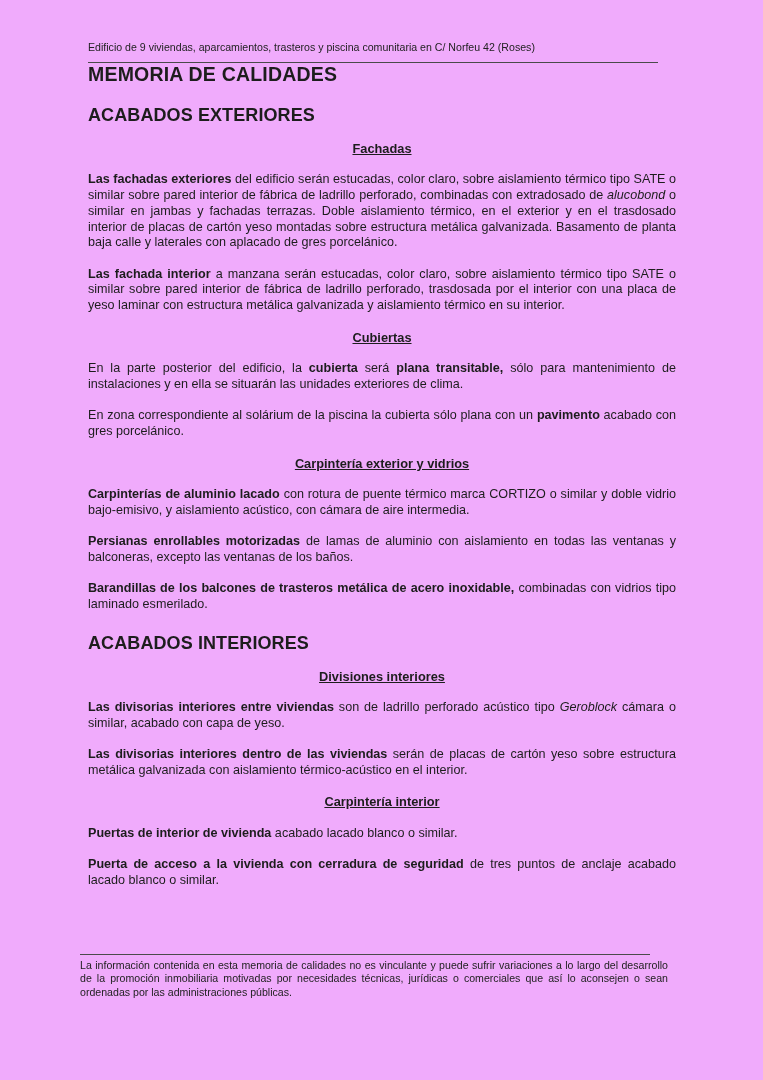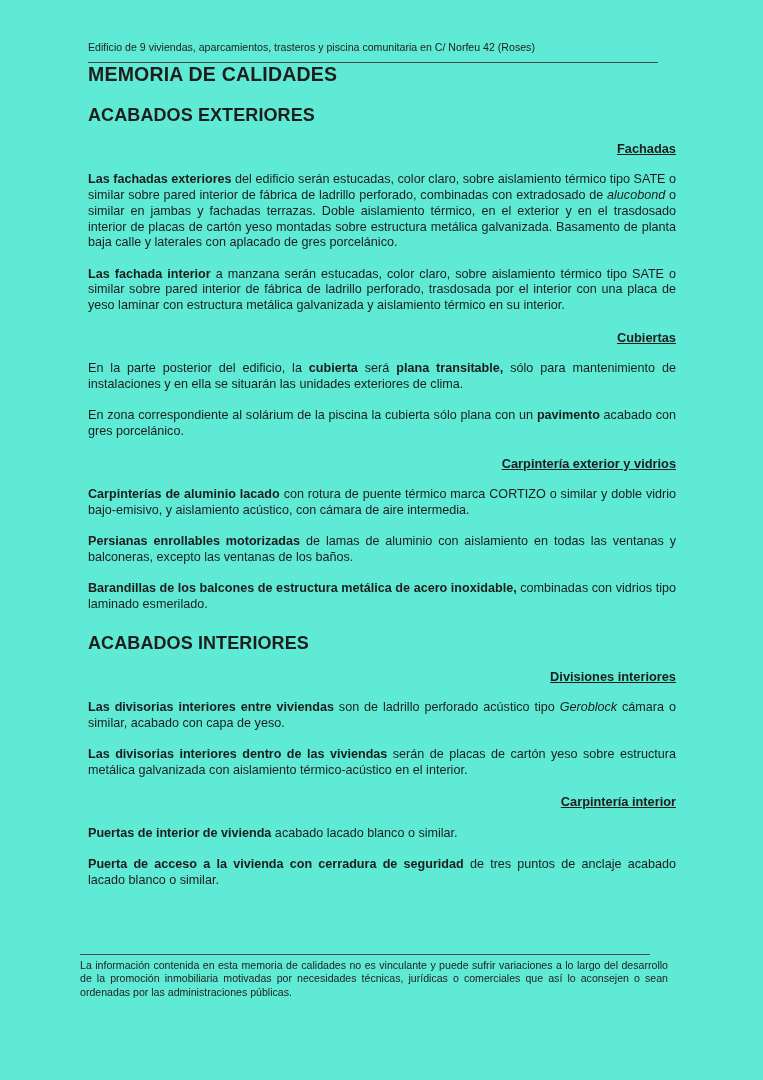--- a/index.html
+++ b/index.html
@@ -6,21 +6,21 @@
   html, body { background: #ffffff; }
   body {
     width: 763px; height: 1080px;
     position: relative;
     font-family: "Liberation Sans", sans-serif;
     color: #1d1d1d;
     -webkit-font-smoothing: antialiased;
   }
   .page {
     position: absolute; inset: 0;
-    background: #5eead4;
+    background: #f0abfc;
     overflow: hidden;
   }
   .content {
     position: absolute;
     top: 41px; left: 88px;
     width: 588px;
   }
   .running-header-text {
     font-size: 10.6px;
     line-height: 13px;
@@ -50,21 +50,21 @@
     margin-top: 21px;
     text-align: left;
     letter-spacing: 0.1px;
   }
   .doc-body h3 {
     font-size: 12.8px;
     line-height: 15.7px;
     font-weight: bold;
     text-decoration: underline;
     margin-top: 16px;
-    text-align: right;
+    text-align: center;
   }
   .doc-body p { margin-top: 15.7px; }
   .doc-body .b { font-weight: bold; }
   .doc-body .i { font-style: italic; }
   .page-footer {
     position: absolute;
     left: 80px; top: 954px;
     width: 588px;
   }
   .footer-rule {
@@ -97,21 +97,21 @@
         <h2>ACABADOS EXTERIORES</h2>
         <h3>Fachadas</h3>
         <p><span class="b">Las fachadas exteriores</span><span> del edificio serán estucadas, color claro, sobre aislamiento térmico tipo SATE o similar sobre pared interior de fábrica de ladrillo perforado, combinadas con extradosado de </span><span class="i">alucobond</span><span> o similar en jambas y fachadas terrazas. Doble aislamiento térmico, en el exterior y en el trasdosado interior de placas de cartón yeso montadas sobre estructura metálica galvanizada. Basamento de planta baja calle y laterales con aplacado de gres porcelánico.</span></p>
         <p><span class="b">Las fachada interior</span><span> a manzana serán estucadas, color claro, sobre aislamiento térmico tipo SATE o similar sobre pared interior de fábrica de ladrillo perforado, trasdosada por el interior con una placa de yeso laminar con estructura metálica galvanizada y aislamiento térmico en su interior.</span></p>
         <h3>Cubiertas</h3>
         <p><span>En la parte posterior del edificio, la </span><span class="b">cubierta</span><span> será </span><span class="b">plana transitable,</span><span> sólo para mantenimiento de instalaciones y en ella se situarán las unidades exteriores de clima.</span></p>
         <p><span>En zona correspondiente al solárium de la piscina la cubierta sólo plana con un </span><span class="b">pavimento</span><span> acabado con gres porcelánico.</span></p>
         <h3>Carpintería exterior y vidrios</h3>
         <p><span class="b">Carpinterías de aluminio lacado</span><span> con rotura de puente térmico marca CORTIZO o similar y doble vidrio bajo-emisivo, y aislamiento acústico, con cámara de aire intermedia.</span></p>
         <p><span class="b">Persianas enrollables motorizadas</span><span> de lamas de aluminio con aislamiento en todas las ventanas y balconeras, excepto las ventanas de los baños.</span></p>
-        <p><span class="b">Barandillas de los balcones de estructura metálica de acero inoxidable,</span><span> combinadas con vidrios tipo laminado esmerilado.</span></p>
+        <p><span class="b">Barandillas de los balcones de trasteros metálica de acero inoxidable,</span><span> combinadas con vidrios tipo laminado esmerilado.</span></p>
         <h2>ACABADOS INTERIORES</h2>
         <h3>Divisiones interiores</h3>
         <p><span class="b">Las divisorias interiores entre viviendas</span><span> son de ladrillo perforado acústico tipo </span><span class="i">Geroblock</span><span> cámara o similar, acabado con capa de yeso.</span></p>
         <p><span class="b">Las divisorias interiores dentro de las viviendas</span><span> serán de placas de cartón yeso sobre estructura metálica galvanizada con aislamiento térmico-acústico en el interior.</span></p>
         <h3>Carpintería interior</h3>
         <p><span class="b">Puertas de interior de vivienda</span><span> acabado lacado blanco o similar.</span></p>
         <p><span class="b">Puerta de acceso a la vivienda con cerradura de seguridad</span><span> de tres puntos de anclaje acabado lacado blanco o similar.</span></p>
       </div>
 
   </div>

